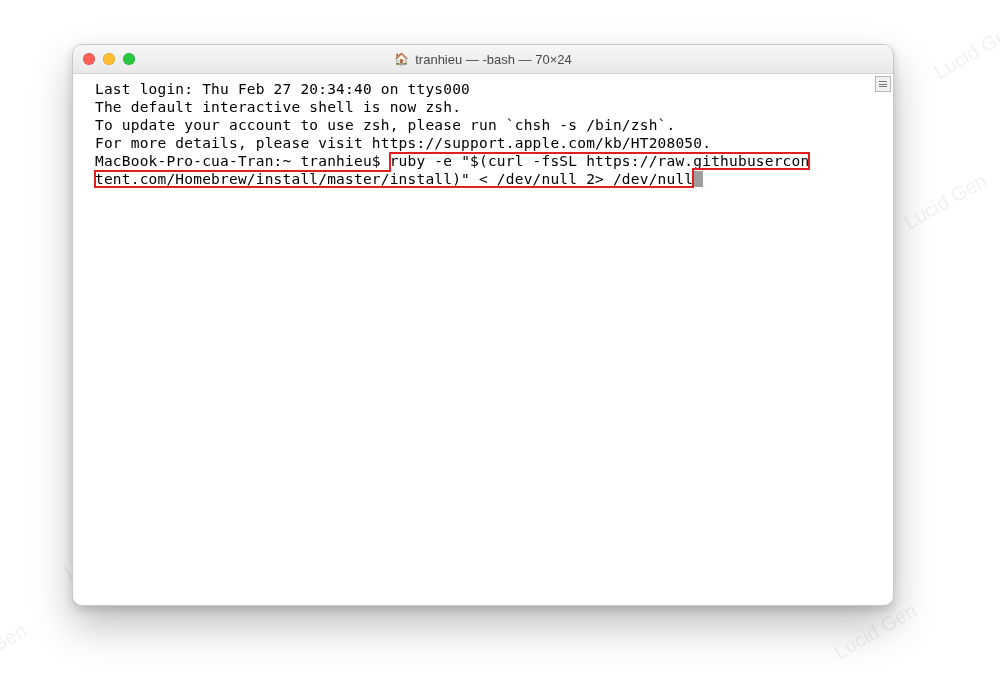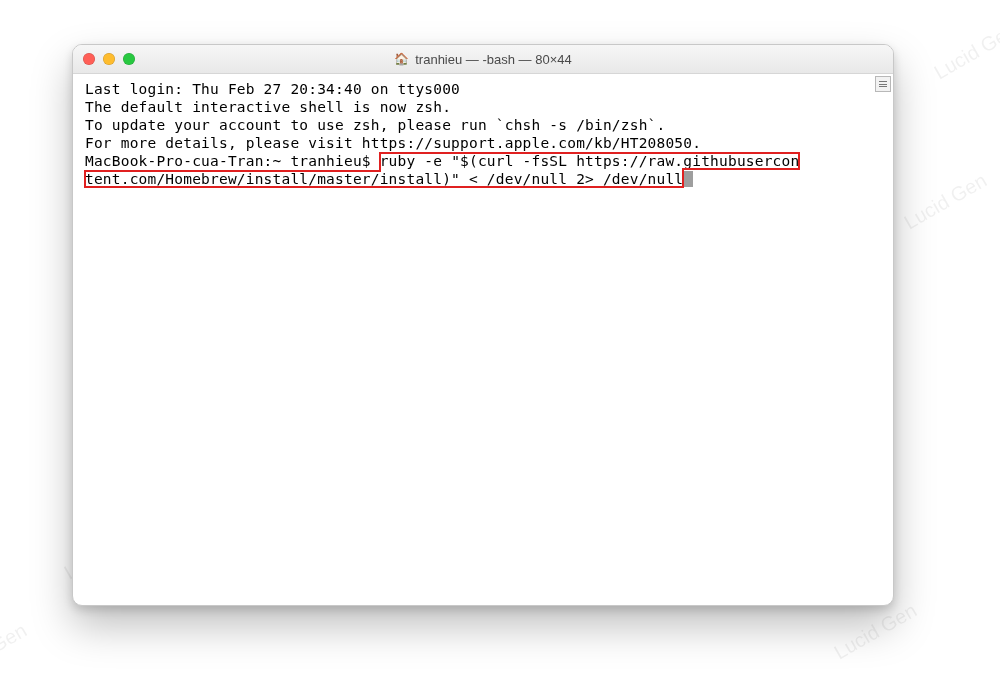--- a/index.html
+++ b/index.html
@@ -74,21 +74,21 @@
     justify-content: center;
     gap: 6px;
     pointer-events: none;
   }
 
   .home-icon { font-size: 12px; line-height: 1; filter: grayscale(0.2); }
 
   .terminal-body {
     position: relative;
     height: calc(100% - 28px);
-    padding: 6px 6px 6px 12px;
+    padding: 6px 6px 6px 22px;
     box-sizing: border-box;
     font-family: Menlo, Monaco, "Courier New", monospace;
     font-size: 14.5px;
     line-height: 18px;
     color: #000;
     letter-spacing: 0.2px;
   }
 
   .terminal-body pre {
     margin: 0;
@@ -163,21 +163,21 @@
 <div class="window">
 
   <div class="titlebar">
     <div class="traffic-lights">
       <div class="tl red"></div>
       <div class="tl yellow"></div>
       <div class="tl green"></div>
     </div>
     <div class="title-wrap">
       <span class="home-icon">🏠</span>
-      <span>tranhieu — -bash — 80×44</span>
+      <span>tranhieu — -bash — 70×24</span>
     </div>
   </div>
 
   <div class="terminal-body">
     <div class="scroll-indicator">
         <div class="bars"></div>
       </div>
 
     <pre><span class="line">Last login: Thu Feb 27 20:34:40 on ttys000</span><span class="line"></span><span class="line">The default interactive shell is now zsh.</span><span class="line">To update your account to use zsh, please run `chsh -s /bin/zsh`.</span><span class="line">For more details, please visit https://support.apple.com/kb/HT208050.</span><span class="line"><span>MacBook-Pro-cua-Tran:~ tranhieu$ </span><span class="highlight-box"><span>ruby -e "$(curl -fsSL https://raw.githubusercon</span>
 <span>tent.com/Homebrew/install/master/install)" &lt; /dev/null 2&gt; /dev/null</span></span><span class="cursor"></span></span></pre>

